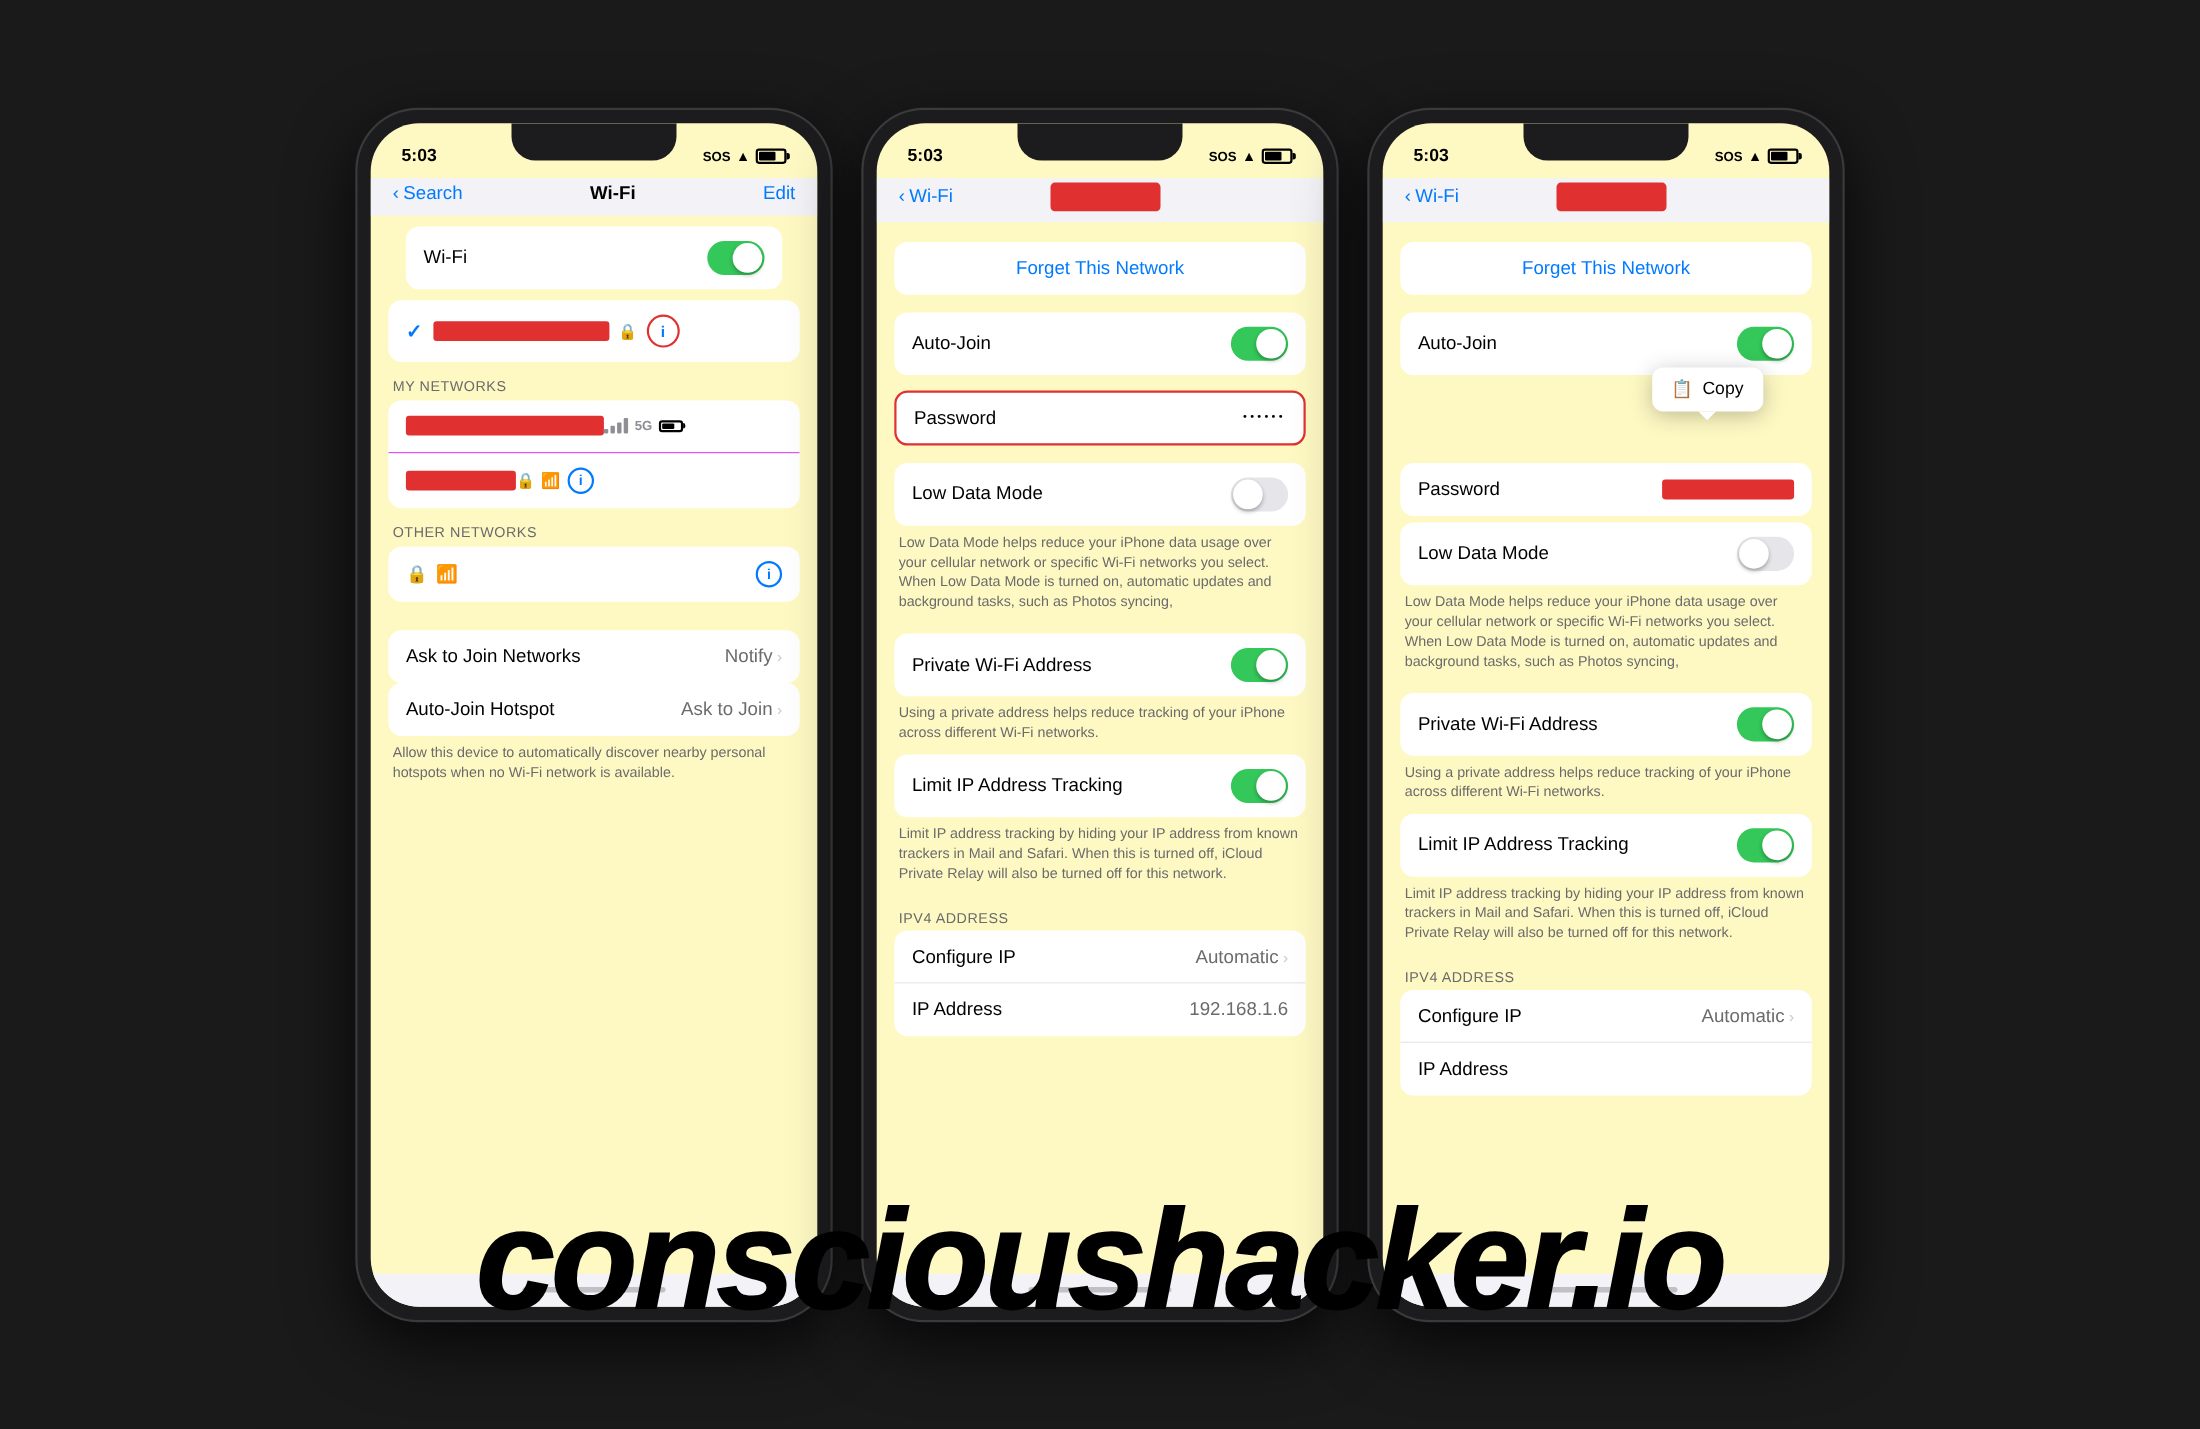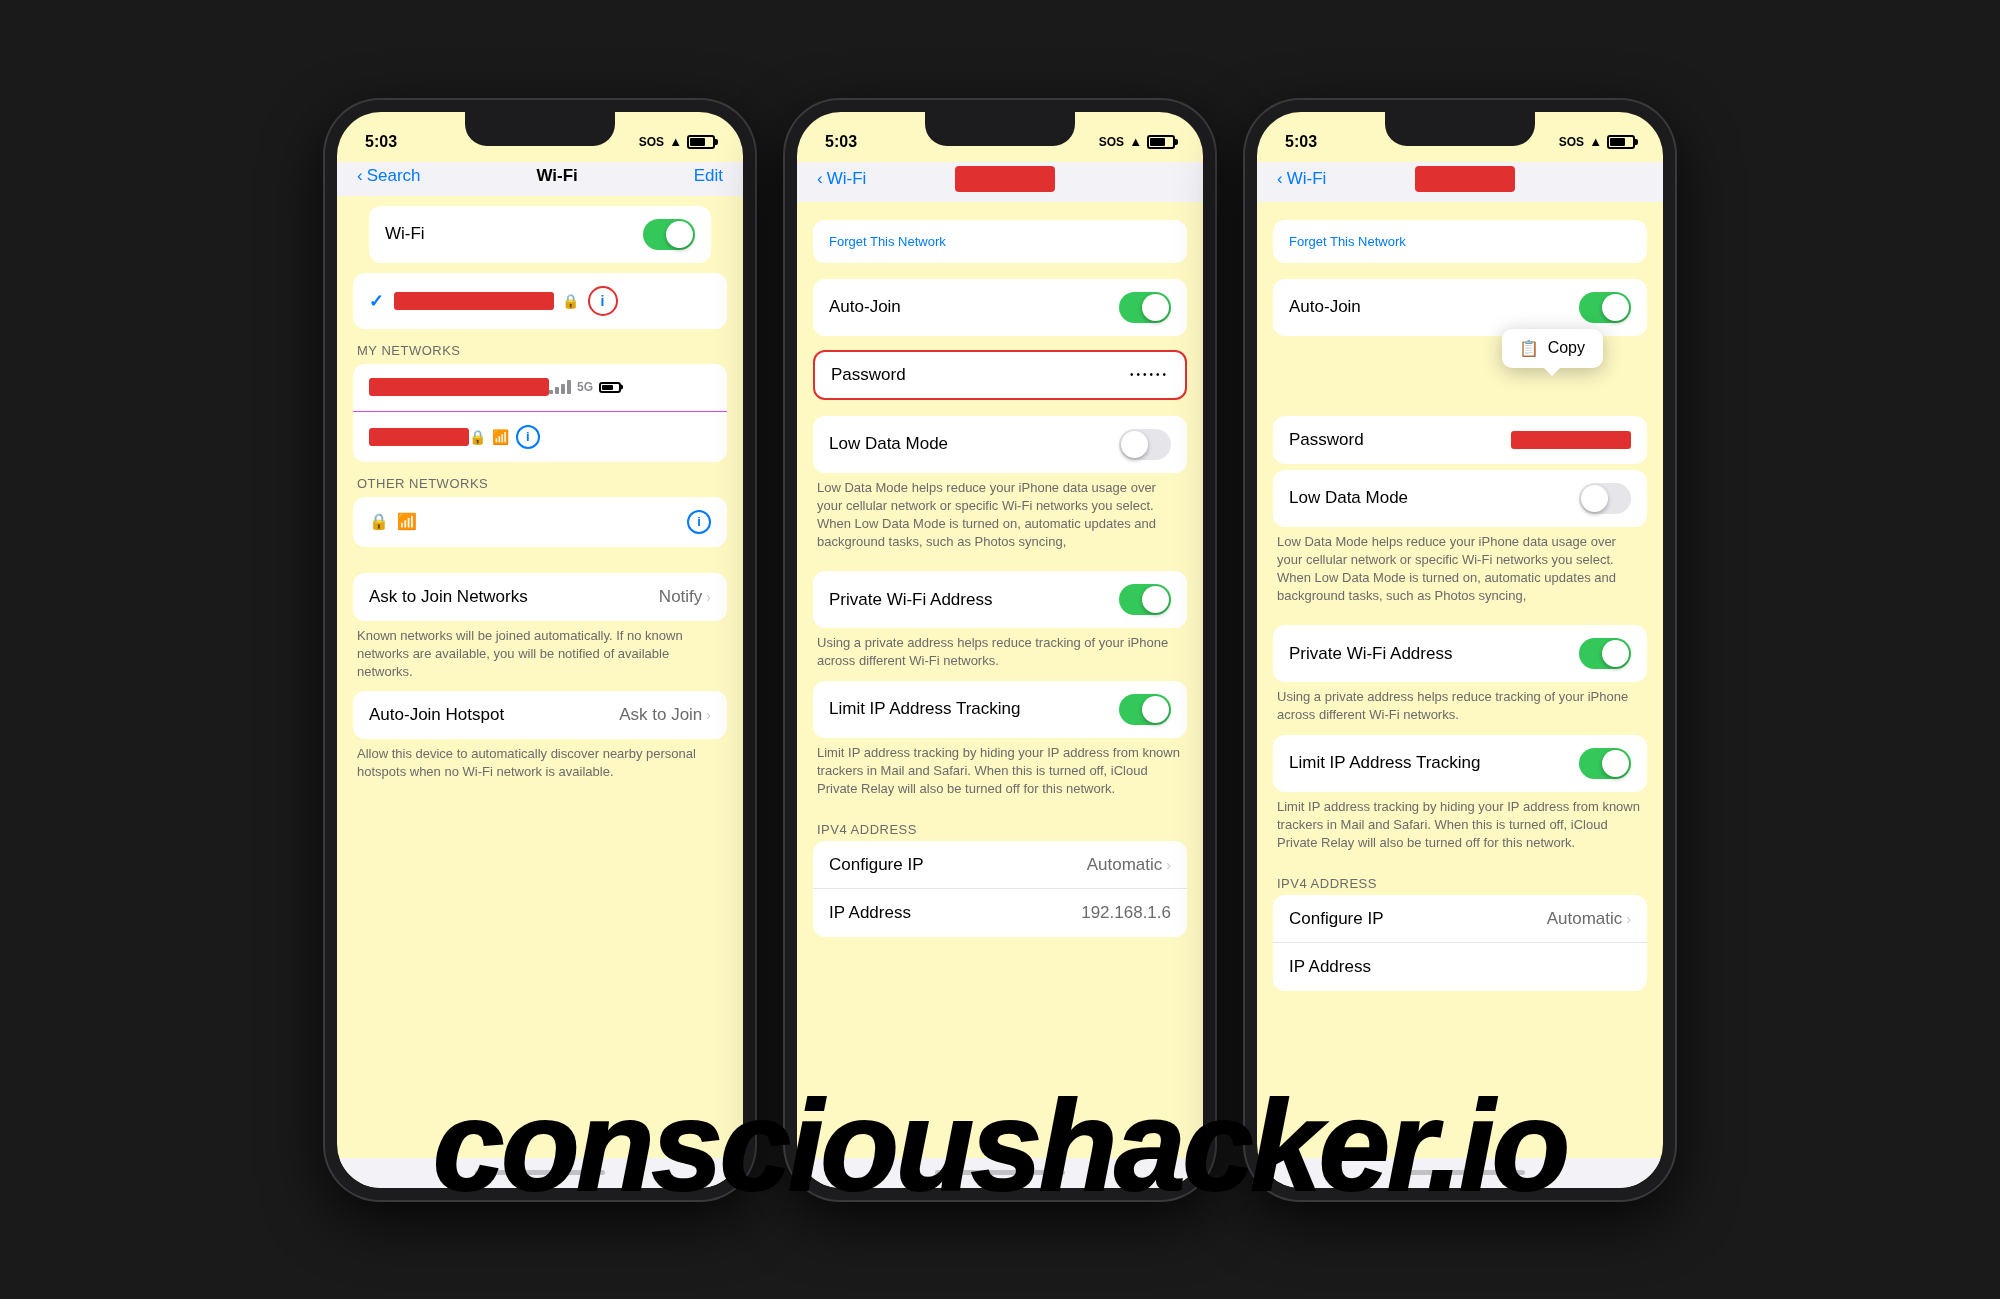--- a/index.html
+++ b/index.html
@@ -195,23 +195,23 @@
     .toggle.on .toggle-knob { left: 23px; }
     .toggle.off .toggle-knob { left: 2px; }
 
     
     .forget-btn {
       display: block;
       background: #fff;
       margin: 0 16px;
       border-radius: 12px;
       padding: 14px 16px;
-      text-align: left;
+      text-align: center;
       color: #007aff;
-      font-size: 13px;
+      font-size: 17px;
     }
 
     
     .wifi-item {
       display: flex;
       align-items: center;
       padding: 13px 16px;
       border-bottom: 1px solid #d946ef;
       min-height: 48px;
     }
@@ -515,21 +515,20 @@
 
         <div style="height:16px;"></div>
 
         <div class="card">
           <div class="card-row">
             <span class="row-label">Ask to Join Networks</span>
             <span class="row-value">Notify</span>
             <span class="row-chevron">›</span>
           </div>
         </div>
-        <div class="desc-text">Known networks will be joined automatically. If no known networks are available, you will be notified of available networks.</div>
 
         <div class="card">
           <div class="card-row">
             <span class="row-label">Auto-Join Hotspot</span>
             <span class="row-value">Ask to Join</span>
             <span class="row-chevron">›</span>
           </div>
         </div>
         <div class="desc-text">Allow this device to automatically discover nearby personal hotspots when no Wi-Fi network is available.</div>
       </div>

